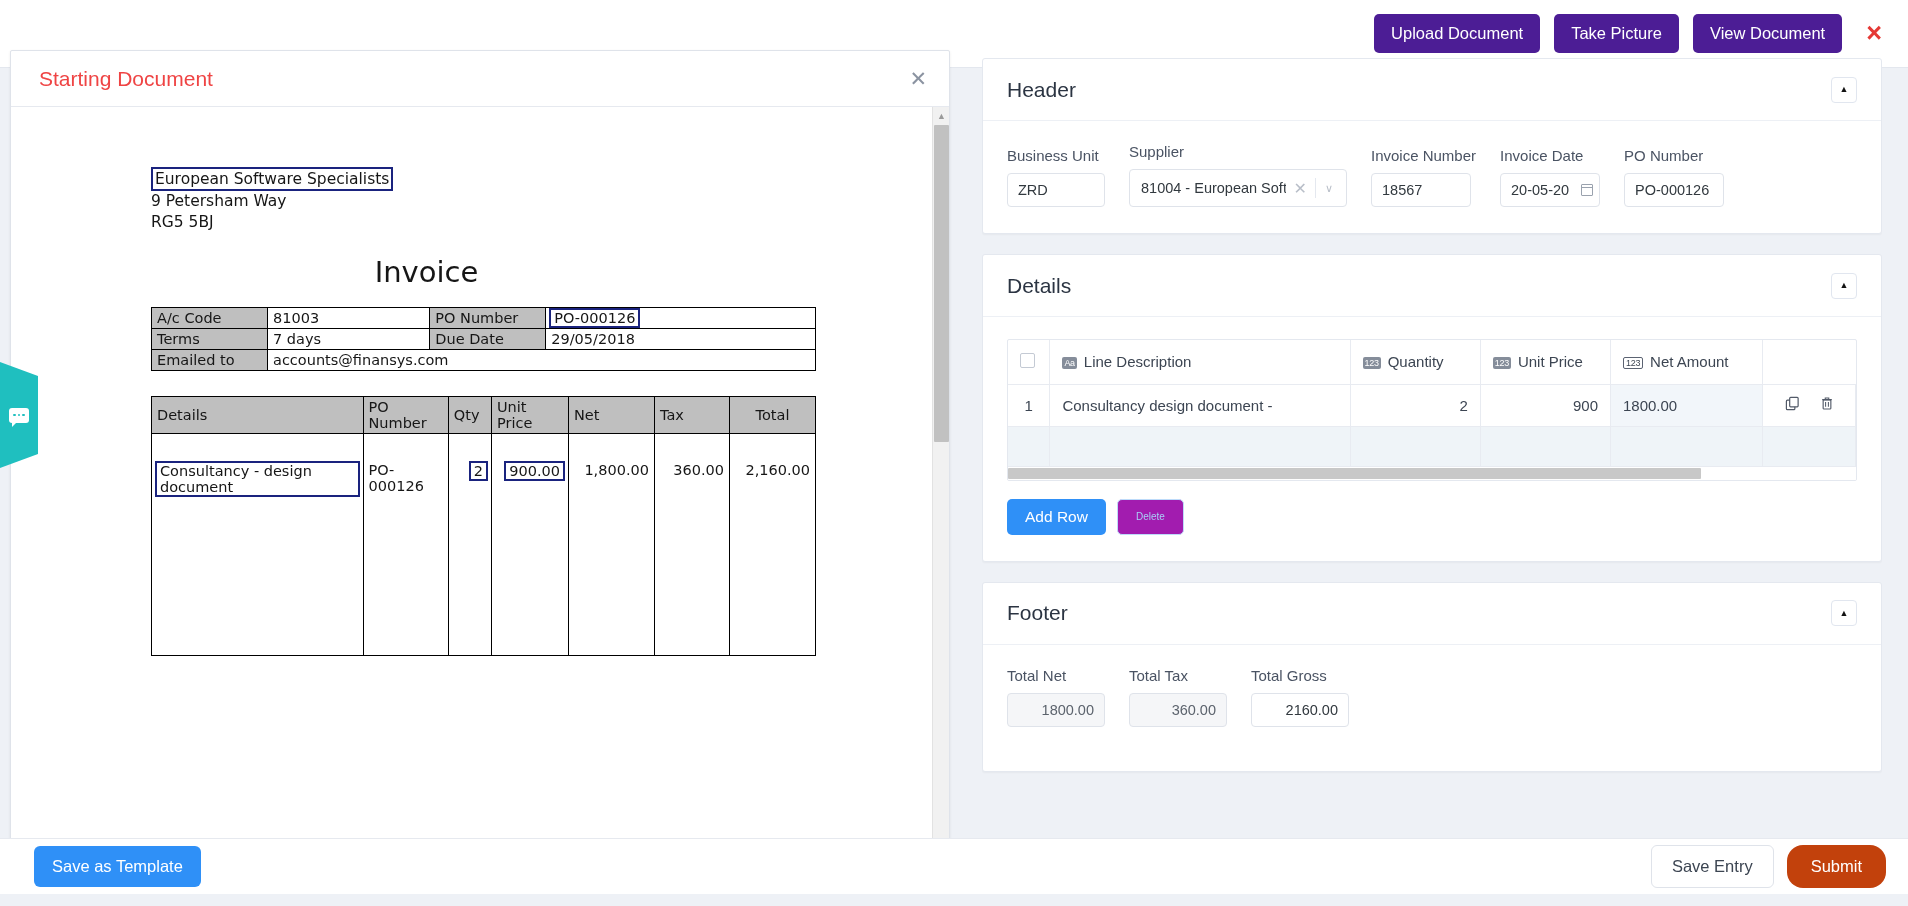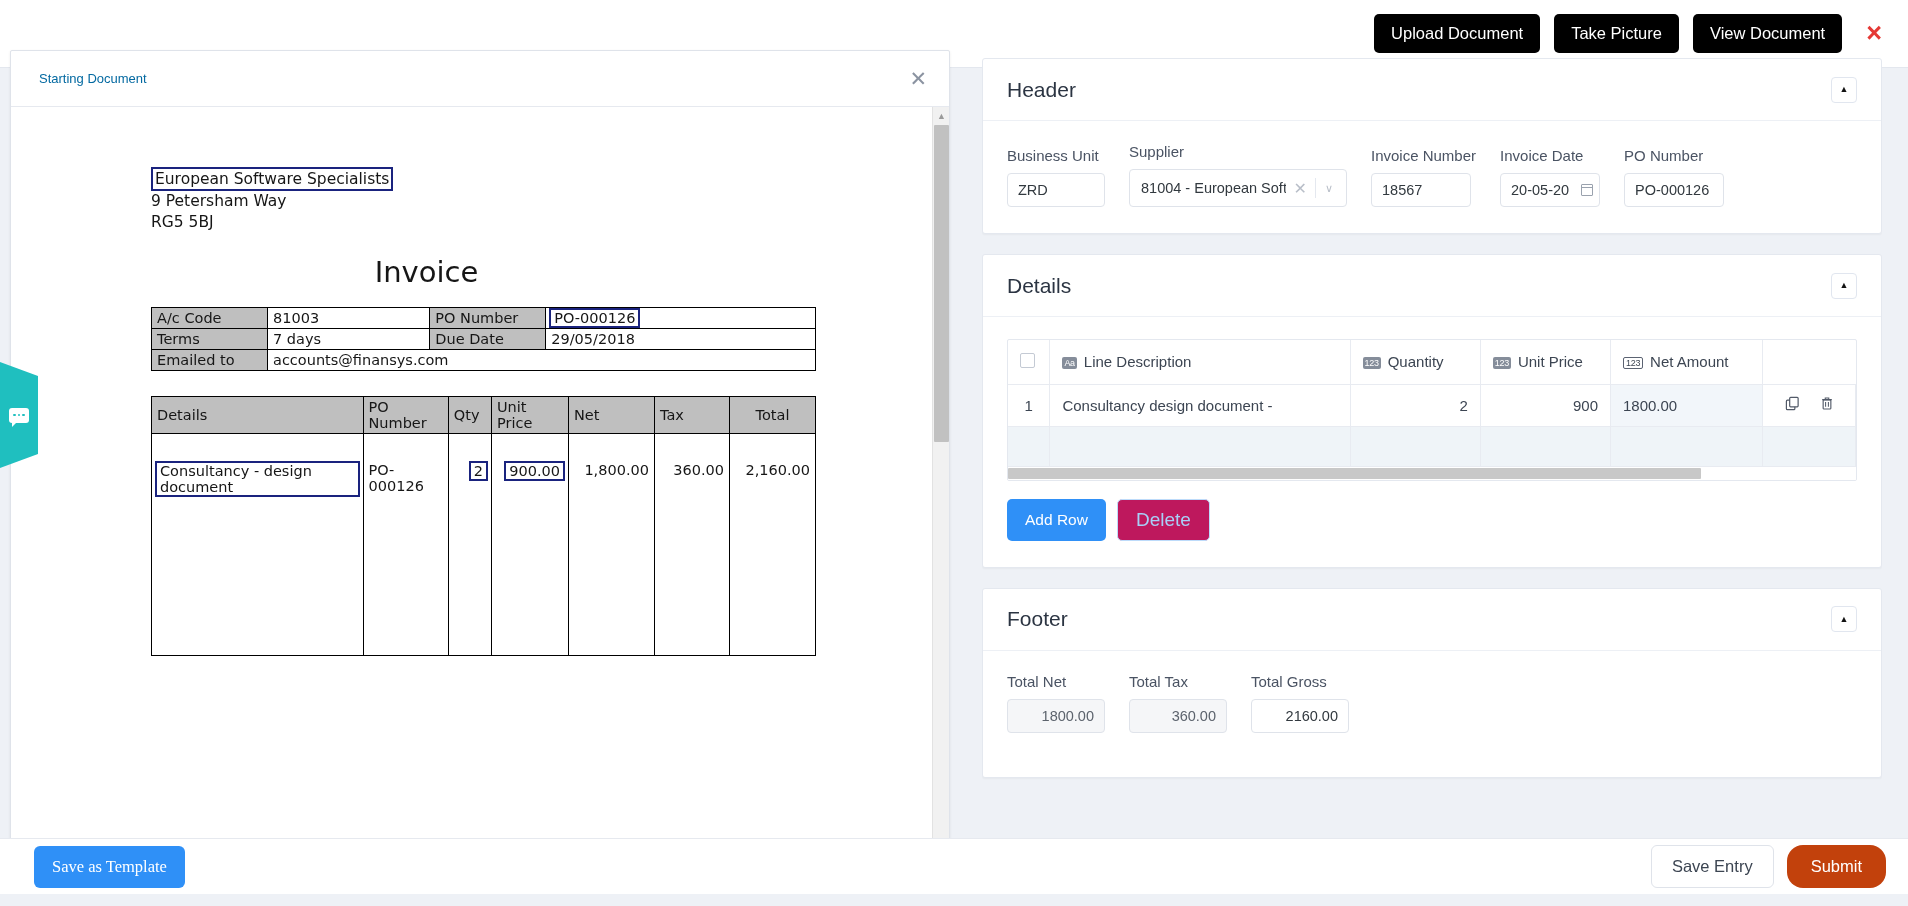--- a/index.html
+++ b/index.html
@@ -17,21 +17,21 @@
 
   
   .topbar {
     position: absolute; top: 0; left: 0; right: 0; height: 68px;
     background: #ffffff;
     display: flex; align-items: center; justify-content: flex-end;
     padding-right: 22px; gap: 14px;
     border-bottom: 1px solid #e3e7ee;
   }
   .btn-primary {
-    background: #000000; color: #fff; border: none; border-radius: 5px;
+    background: #4c1d95; color: #fff; border: none; border-radius: 5px;
     font-size: 16.5px; padding: 10px 17px; cursor: pointer;
     font-family: "Liberation Sans", sans-serif; white-space: nowrap;
   }
   .btn-close-x {
     background: none; border: none; color: #e53935;
     font-size: 27px; font-weight: bold; cursor: pointer;
     line-height: 1; padding: 0 4px; margin-left: 6px;
   }
 
   
@@ -42,21 +42,21 @@
     border: 1px solid #dfe3ea;
     border-radius: 2px;
     box-shadow: 0 1px 3px rgba(0,0,0,.07);
     overflow: hidden;
   }
   .doc-panel-head {
     height: 56px; border-bottom: 1px solid #e6e9ef;
     display: flex; align-items: center; justify-content: space-between;
     padding: 0 22px 0 28px;
   }
-  .doc-panel-title { font-size: 13px; color: #0369a1; text-align: center; }
+  .doc-panel-title { font-size: 21px; color: #ef4444; text-align: center; }
   .doc-panel-close {
     background: none; border: none; font-size: 21px; color: #8b93a1;
     cursor: pointer; line-height: 1;
   }
   .doc-scroll-wrap { position: relative; height: 744px; }
   .doc-body {
     position: absolute; inset: 0 17px 0 0;
     padding: 60px 0 0 0; overflow: hidden;
     font-family: "DejaVu Sans", sans-serif;
     color: #161616;
@@ -234,39 +234,39 @@
     background: #c8c8c8; border-radius: 1px;
   }
 
   .grid-btns { margin-top: 18px; display: flex; gap: 11px; }
   .btn-addrow {
     background: #2f90f7; color: #fff; border: none; border-radius: 5px;
     font-size: 15.5px; padding: 9px 18px; cursor: pointer;
     font-family: "Liberation Sans", sans-serif;
   }
   .btn-del-dis {
-    background: #be185d; color: #a8cff7; border: 1px solid #bddbfa; border-radius: 5px;
-    font-size: 19px; padding: 9px 18px; cursor: pointer;
+    background: #a21caf; color: #a8cff7; border: 1px solid #bddbfa; border-radius: 5px;
+    font-size: 10px; padding: 9px 18px; cursor: pointer;
     font-family: "Liberation Sans", sans-serif;
   }
 
   .totals { display: flex; gap: 24px; }
   .tot-w { width: 98px; }
 
   
   .bottombar {
     position: absolute; left: 0; bottom: 12px; width: 1908px; height: 56px;
     background: #fff; border-top: 1px solid #e6e9ef;
     display: flex; align-items: center; justify-content: space-between;
     padding: 0 22px 0 34px;
   }
   .btn-save-tpl {
     background: #2f90f7; color: #fff; border: none; border-radius: 6px;
     font-size: 16.5px; padding: 11px 18px; cursor: pointer;
-    font-family: Liberation Serif, serif;
+    font-family: Liberation Sans, sans-serif;
   }
   .bottom-right { display: flex; gap: 13px; }
   .btn-outline {
     background: #fff; color: #3c4552; border: 1px solid #dfe3ea; border-radius: 6px;
     font-size: 16.5px; padding: 11px 20px; cursor: pointer;
     font-family: "Liberation Sans", sans-serif;
   }
   .btn-submit {
     background: #c2410c; color: #fff; border: none; border-radius: 16px;
     font-size: 16.5px; padding: 11px 24px; cursor: pointer;

